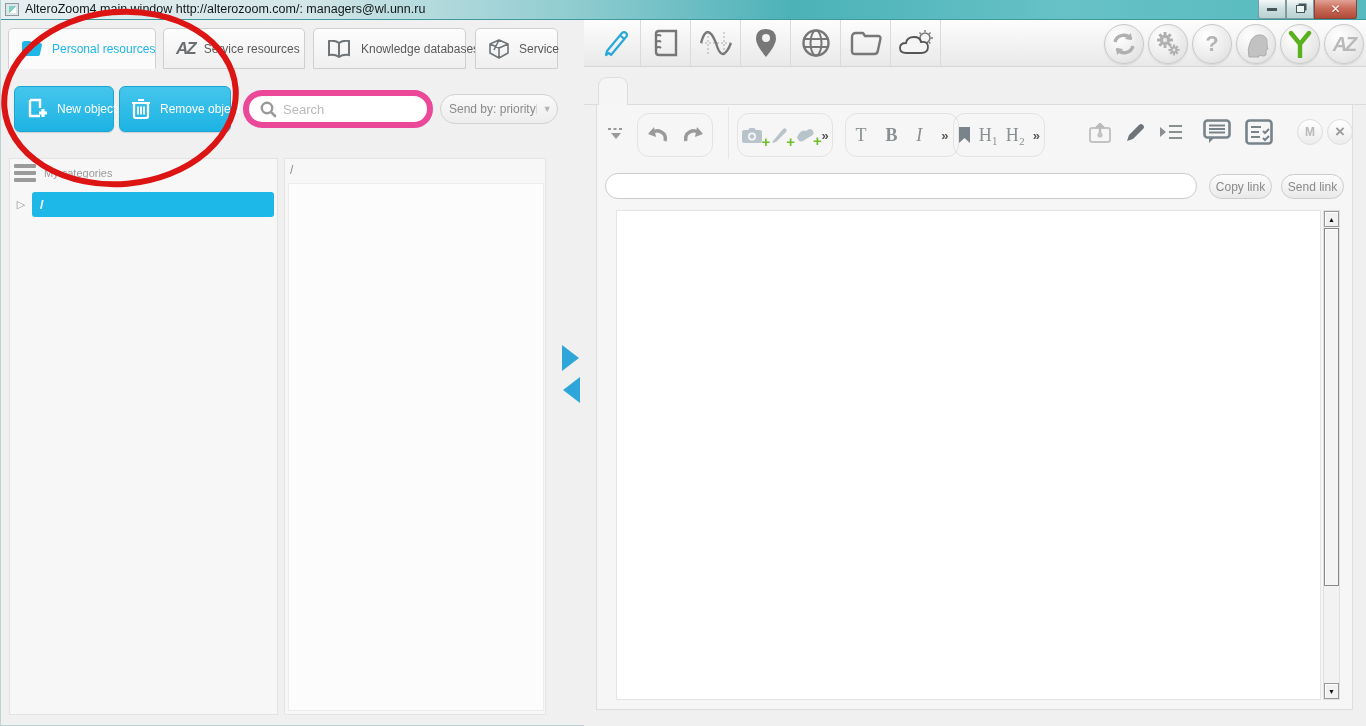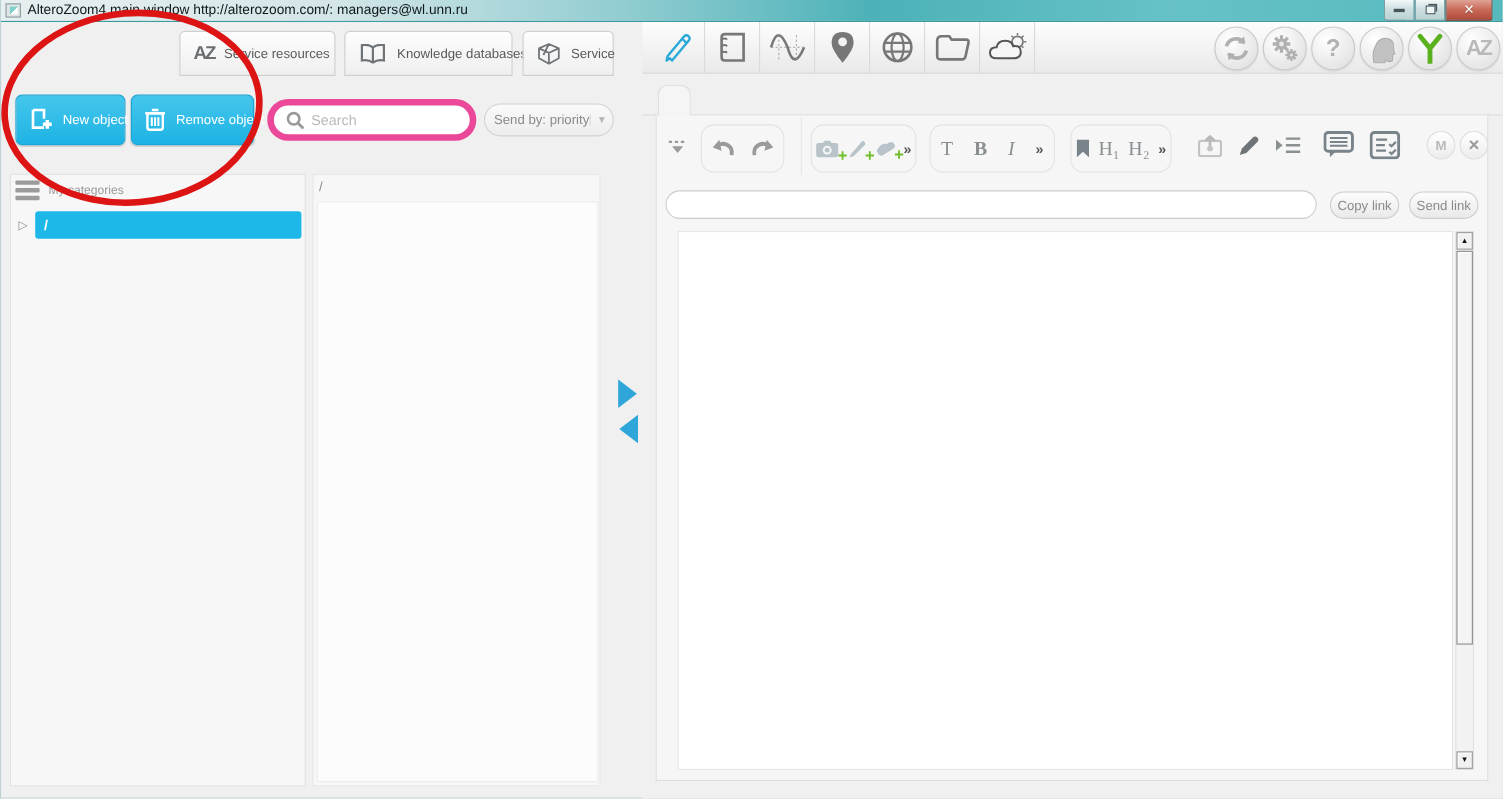--- a/index.html
+++ b/index.html
@@ -31,21 +31,21 @@
   #left-pane { left:0; top:20px; width:555px; height:706px; }
   .tab { top:8px; height:41px; background:linear-gradient(#fdfdfd,#efefef); border:1px solid #cfcfcf;
     border-radius:5px 5px 0 0; display:flex; align-items:center; gap:9px; padding:0 12px; cursor:pointer; }
   .tab .tlabel { font-size:12px; color:#5a5a5a; white-space:nowrap; }
   .tab.active { background:#fbfbfb; border-bottom-color:#fbfbfb; }
   .tab.active .tlabel { color:#1fb6e8; }
   #tab-personal { left:7px;  width:148px; }
   #tab-service  { left:162px; width:142px; }
   #tab-knowledge{ left:312px; width:153px; }
   #tab-buffer   { left:474px; width:83px; }
-  .az-glyph { font-size:17px; font-weight:bold; color:#6b6f72; letter-spacing:-2px; }
+  .az-glyph { font-size:17px; font-weight:bold; font-style:italic; color:#6b6f72; letter-spacing:-2px; }
 
   .cyanbtn { top:66px; height:46px; border-radius:6px; border:1px solid #1aa6d4;
     background:linear-gradient(#45c6ec,#1db3e4); color:#fff; display:flex; align-items:center;
     gap:8px; padding:0 10px; cursor:pointer; box-shadow:0 1px 1px #00000022; }
   .cyanbtn .blabel { font-size:12px; color:#fff; white-space:nowrap; }
   #new-object-btn { left:13px; width:100px; }
   #remove-object-btn { left:118px; width:112px; }
 
   #search-box { left:242px; top:70px; width:190px; height:38px; background:#fff; border:6px solid #ec4899;
     border-radius:19px; display:flex; align-items:center; padding:0 10px; gap:6px; }
@@ -151,20 +151,28 @@
     <div id="btn-restore" class="abs winbtn">
         <span class="glyph-restore"></span>
       </div>
     <div id="btn-close" class="abs winbtn">
         <span class="glyph-close">✕</span>
       </div>
   </div>
 
   <div id="left-pane" class="abs">
 
+    <div id="tab-personal" class="abs tab active">
+      <span>
+        <svg class="ic" width="22" height="17" viewBox="0 0 22 17">
+            <path d="M1 4 q0 -3 3 -3 h5 l2 2 h8 q2 0 2 2 l-2 9 q0 2 -3 2 H4 q-3 0 -3 -3 z" fill="#1db8e8"></path>
+          </svg>
+      </span>
+      <span class="tlabel">Personal resources</span>
+    </div>
 
     <div id="tab-service" class="abs tab">
       <span class="az-glyph">AZ</span>
       <span class="tlabel">Service resources</span>
     </div>
 
     <div id="tab-knowledge" class="abs tab">
       <span>
         <svg class="ic" width="26" height="18" viewBox="0 0 26 18">
             <path d="M13 3 Q9 0 3 1 L3 15 Q9 14 13 17 Q17 14 23 15 L23 1 Q17 0 13 3 Z M13 3 L13 17" fill="none" stroke="#6e7478" stroke-width="2"></path>
@@ -384,21 +392,21 @@
         <span class="more">»</span>
       </div>
 
       <div class="tgroup" style="left:248px;width:114px">
         <span class="serifbtn">T</span>
         <span class="serifbtn" style="font-weight:bold">B</span>
         <span class="serifbtn" style="font-style:italic">I</span>
         <span class="more">»</span>
       </div>
 
-      <div class="tgroup" style="left:376px;width:92px">
+      <div class="tgroup" style="left:356px;width:92px">
         <span class="tbtn">
           <svg class="ic" width="13" height="18" viewBox="0 0 13 18">
               <path d="M1 1 h11 v16 l-5.5 -5 l-5.5 5 z" fill="#78838a"></path>
             </svg>
         </span>
         <span class="serifbtn">H₁</span>
         <span class="serifbtn">H₂</span>
         <span class="more">»</span>
       </div>
 

